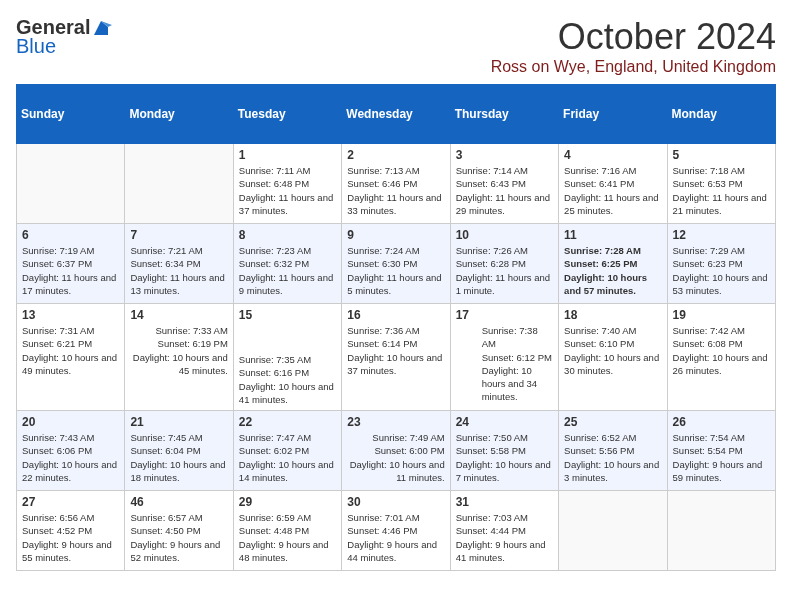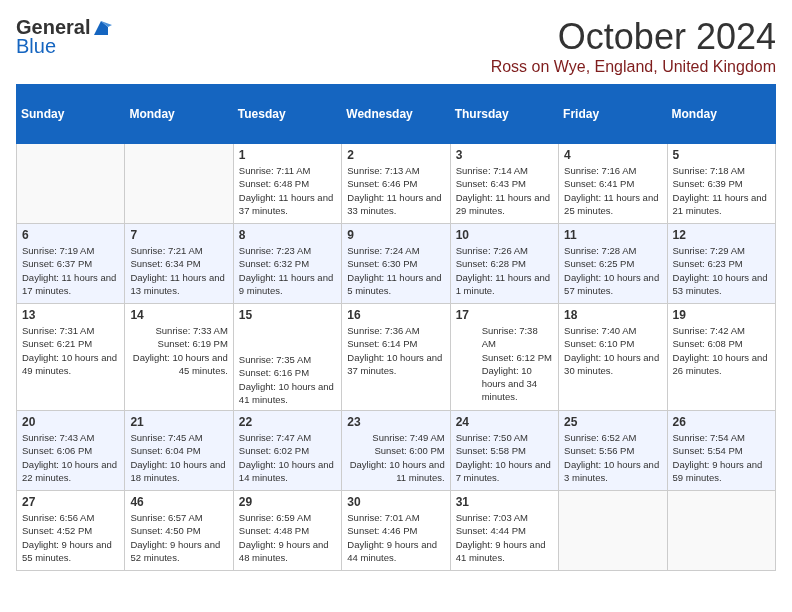--- a/index.html
+++ b/index.html
@@ -133,21 +133,21 @@
         </td>
         <td>
           <span class="day-number">4</span>
           <div class="day-info" style="white-space: pre-line;">Sunrise: 7:16 AM
 Sunset: 6:41 PM
 Daylight: 11 hours and 25 minutes.</div>
         </td>
         <td>
           <span class="day-number">5</span>
           <div class="day-info" style="white-space: pre-line;">Sunrise: 7:18 AM
-Sunset: 6:39 PM
+Sunset: 6:53 PM
 Daylight: 11 hours and 21 minutes.</div>
         </td>
       </tr>
       <tr class="row-shaded">
         <td>
           <span class="day-number">6</span>
           <div class="day-info" style="white-space: pre-line;">Sunrise: 7:19 AM
 Sunset: 6:37 PM
 Daylight: 11 hours and 17 minutes.</div>
         </td>
@@ -170,21 +170,21 @@
 Daylight: 11 hours and 5 minutes.</div>
         </td>
         <td>
           <span class="day-number">10</span>
           <div class="day-info" style="white-space: pre-line;">Sunrise: 7:26 AM
 Sunset: 6:28 PM
 Daylight: 11 hours and 1 minute.</div>
         </td>
         <td>
           <span class="day-number">11</span>
-          <div class="day-info" style="white-space: pre-line;">Sunrise: 7:28 AM
+          <div class="day-info" style="white-space: pre-line; font-weight: bold;">Sunrise: 7:28 AM
 Sunset: 6:25 PM
 Daylight: 10 hours and 57 minutes.</div>
         </td>
         <td>
           <span class="day-number">12</span>
           <div class="day-info" style="white-space: pre-line;">Sunrise: 7:29 AM
 Sunset: 6:23 PM
 Daylight: 10 hours and 53 minutes.</div>
         </td>
       </tr>

